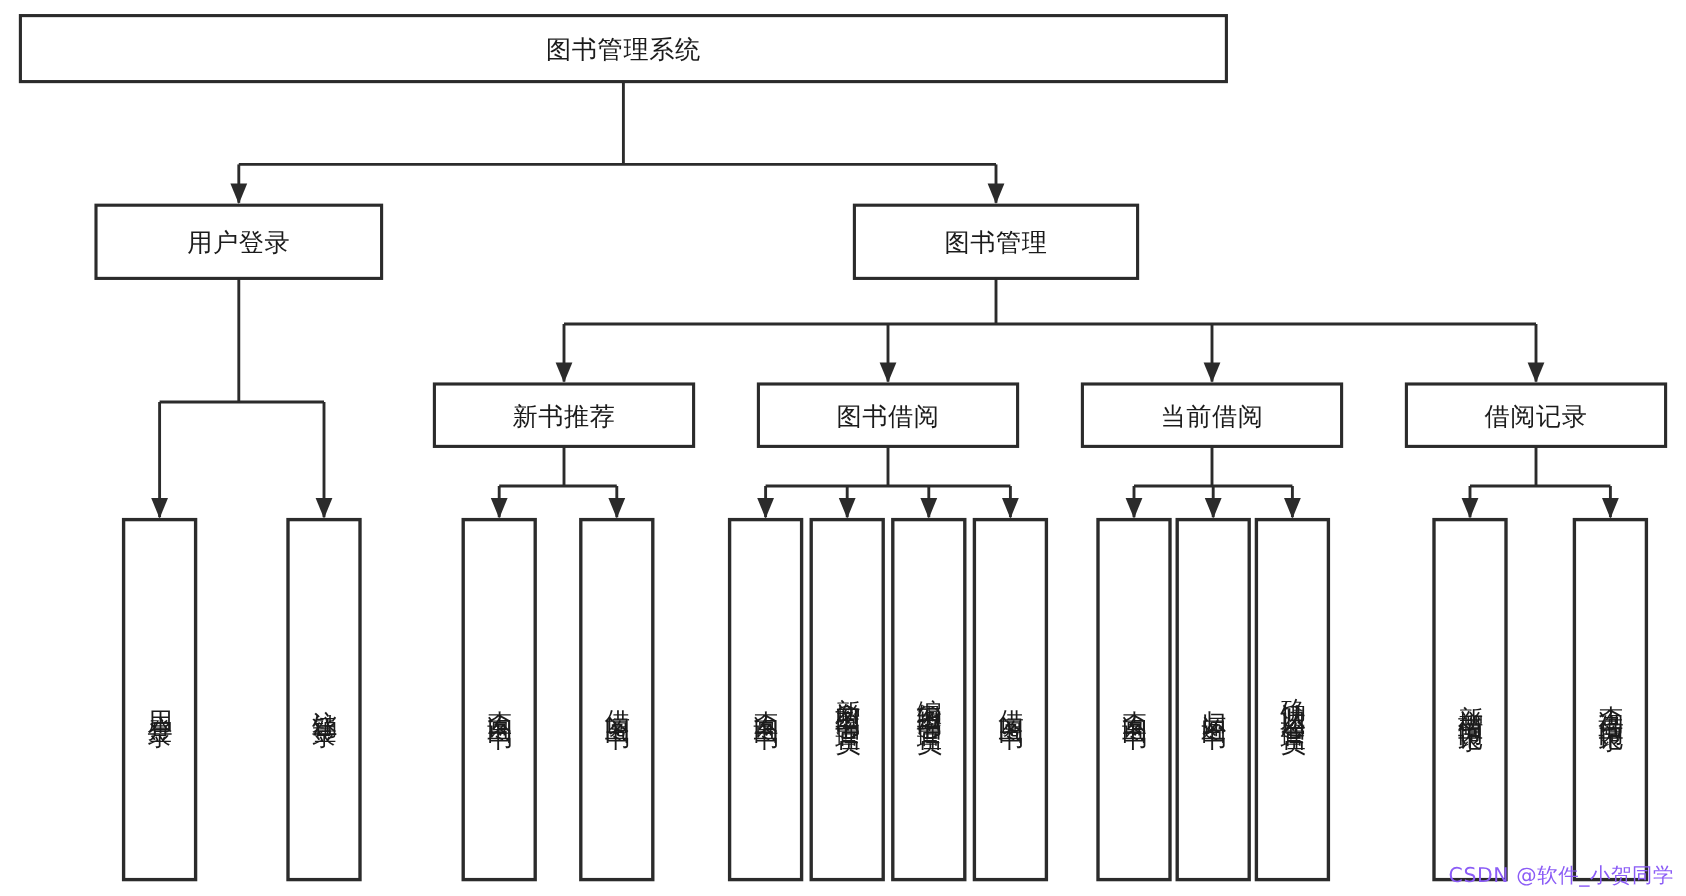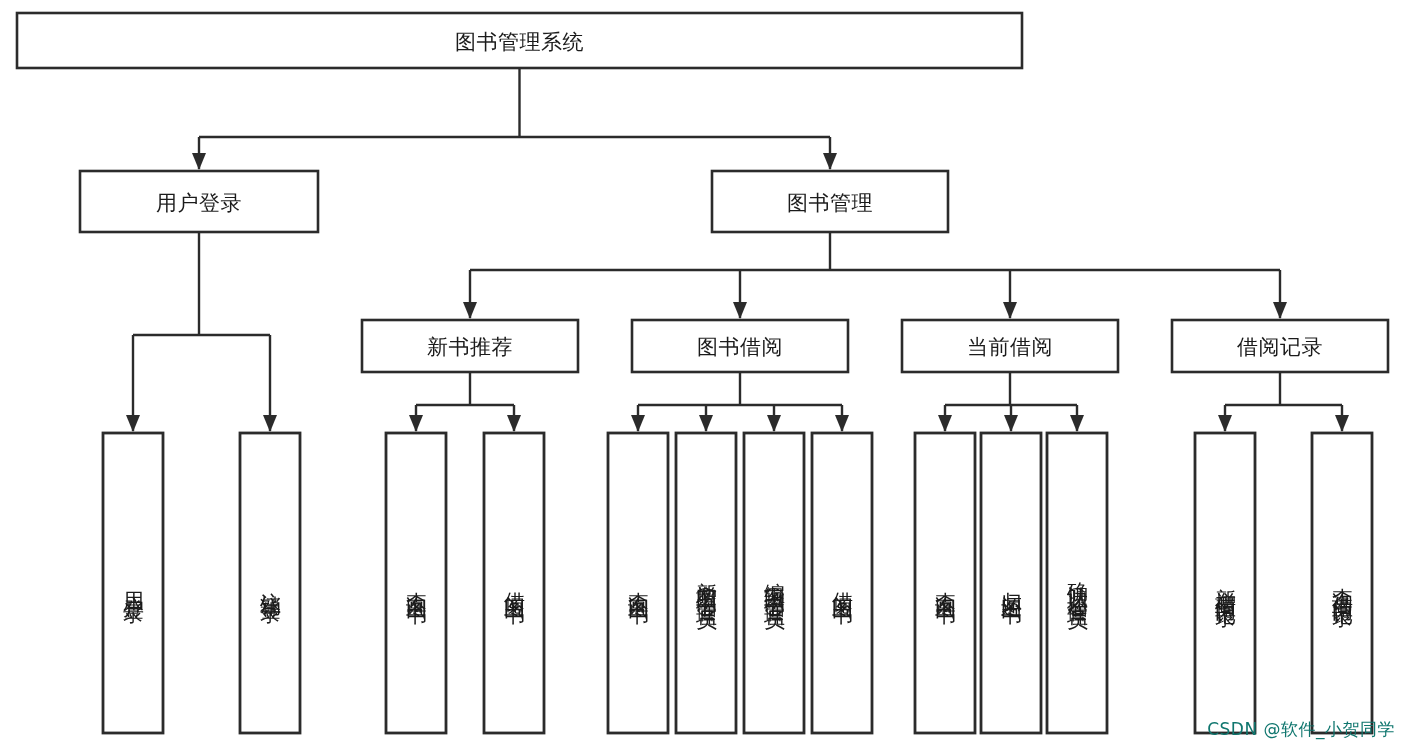--- a/index.html
+++ b/index.html
@@ -72,21 +72,21 @@
     letter-spacing: 4px;
     white-space: nowrap;
     text-align: center;
   }
   .watermark {
     position: absolute;
     right: 10px;
     bottom: 6px;
     font-family: "DejaVu Sans", "Liberation Sans", sans-serif;
     font-size: 17px;
-    color: #0f766e;
+    color: #8b5cf6;
     letter-spacing: 0.5px;
     user-select: none;
     white-space: nowrap;
   }
 </style>
 </head>
 <body>
 
 <div id="diagram-root">
 

